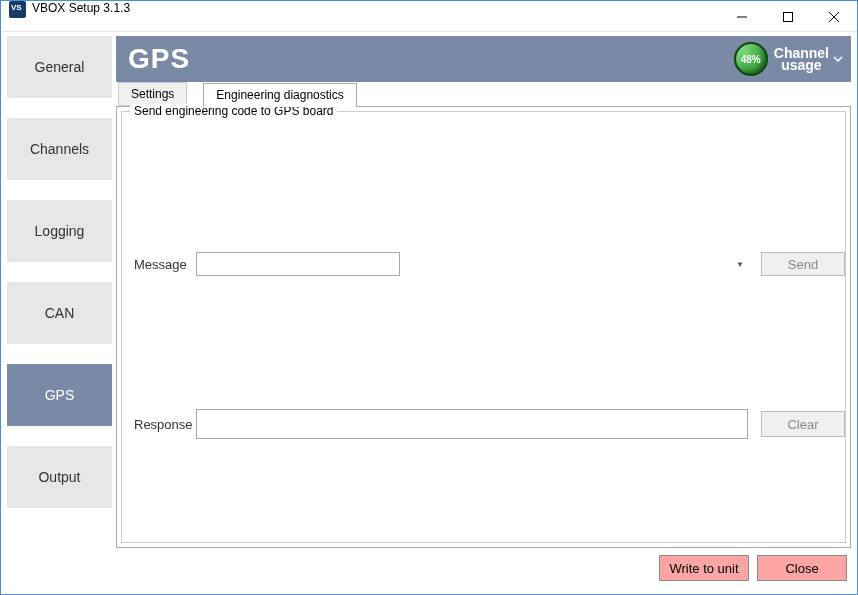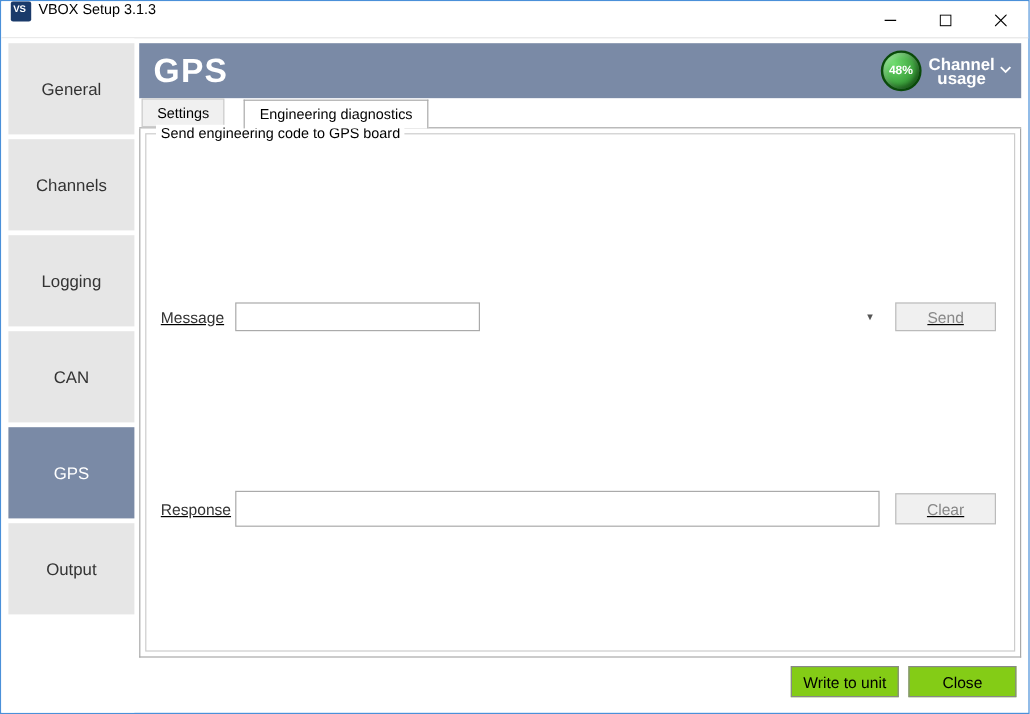--- a/index.html
+++ b/index.html
@@ -11,21 +11,21 @@
     .titlebar .app-icon::after { content: "VS"; color: #fff; font-size: 8px; font-weight: bold; position: absolute; top: 2px; left: 2px; }
     .titlebar .title { font-size: 12px; color: #000; flex: 1; }
     .titlebar .win-btn { width: 46px; height: 31px; display: flex; align-items: center; justify-content: center; font-size: 10px; color: #000; }
     .titlebar .win-btn svg { width: 10px; height: 10px; }
 
     
     .main { display: flex; height: 562px; }
 
     
     .sidebar { width: 111px; background: #fff; padding: 4px 0 0 6px; }
-    .sidebar-item { height: 76px; background: #e6e6e6; margin-bottom: 4px; display: flex; align-items: center; justify-content: center; font-size: 14px; color: #333; width: 105px; }
+    .sidebar-item { height: 62px; background: #e6e6e6; margin-bottom: 20px; display: flex; align-items: center; justify-content: center; font-size: 14px; color: #333; width: 105px; }
     .sidebar-item.active { background: #7a8aa6; color: #fff; }
 
     
     .content { flex: 1; display: flex; flex-direction: column; padding: 4px 6px 6px 4px; }
 
     
     .banner { height: 46px; background: #7a8aa6; display: flex; align-items: center; padding: 0 8px 0 12px; }
     .banner-title { color: #fff; font-size: 28px; font-weight: bold; flex: 1; letter-spacing: 1px; }
     .gauge { width: 34px; height: 34px; border-radius: 50%; background: radial-gradient(circle at 30% 30%, #6fdc6f, #1a7a1a); border: 2px solid #0a4a0a; display: flex; align-items: center; justify-content: center; color: #fff; font-size: 10px; font-weight: bold; box-shadow: inset -2px -2px 4px rgba(0,0,0,0.4), inset 2px 2px 4px rgba(255,255,255,0.3); }
     .channel-usage { color: #fff; font-size: 14px; line-height: 12px; margin-left: 6px; text-align: center; font-weight: bold; }
@@ -35,34 +35,34 @@
     .tabs { display: flex; background: #fff; border-bottom: 1px solid #aaa; padding-left: 2px; }
     .tab { padding: 4px 12px; font-size: 12px; border: 1px solid #aaa; border-bottom: none; margin-right: 16px; background: #fff; position: relative; top: 1px; }
     .tab.inactive { background: #f0f0f0; border-bottom: 1px solid #aaa; top: 0; border-color: #ccc; }
     .tab.active { background: #fff; z-index: 2; }
 
     
     .panel { flex: 1; border: 1px solid #aaa; border-top: none; padding: 4px; }
     .group { border: 1px solid #ccc; height: 100%; position: relative; padding: 12px; }
     .group-legend { position: absolute; top: -8px; left: 8px; background: #fff; padding: 0 4px; font-size: 12px; font-weight: normal; }
 
-    .form-row { display: flex; align-items: center; position: absolute; left: 12px; right: 15px; text-decoration: underline; }
+    .form-row { display: flex; align-items: center; position: absolute; left: 12px; right: 0; }
     .row-message { top: 140px; }
     .row-response { top: 297px; }
     .form-label { width: 62px; font-size: 13px; color: #333; }
     .msg-input { flex: 1; height: 24px; border: 1px solid #aaa; padding: 2px 20px 2px 6px; font-size: 13px; position: relative; }
     .msg-wrap { flex: 1; position: relative; }
     .msg-dd { position: absolute; right: 4px; top: 50%; transform: translateY(-50%); font-size: 8px; color: #555; pointer-events: none; }
     .resp-input { flex: 1; height: 30px; border: 1px solid #aaa; padding: 4px 6px; font-size: 13px; }
     .side-btn { width: 84px; height: 24px; margin-left: 13px; border: 1px solid #bbb; background: #f0f0f0; color: #888; font-size: 13px; }
     .side-btn.tall { height: 26px; }
 
     
     .footer { height: 40px; display: flex; align-items: center; justify-content: flex-end; padding-right: 4px; gap: 8px; }
-    .footer-btn { width: 90px; height: 26px; border: 1px solid #888; background: #84cc16; font-size: 13px; }
+    .footer-btn { width: 90px; height: 26px; border: 1px solid #888; background: #fca5a5; font-size: 13px; }
 
     input, textarea { outline: none; font-family: inherit; }
   </style>
 </head>
 <body>
 
 <div class="titlebar">
   <div class="app-icon"></div>
   <div class="title">VBOX Setup 3.1.3</div>
   <div class="win-btn">

